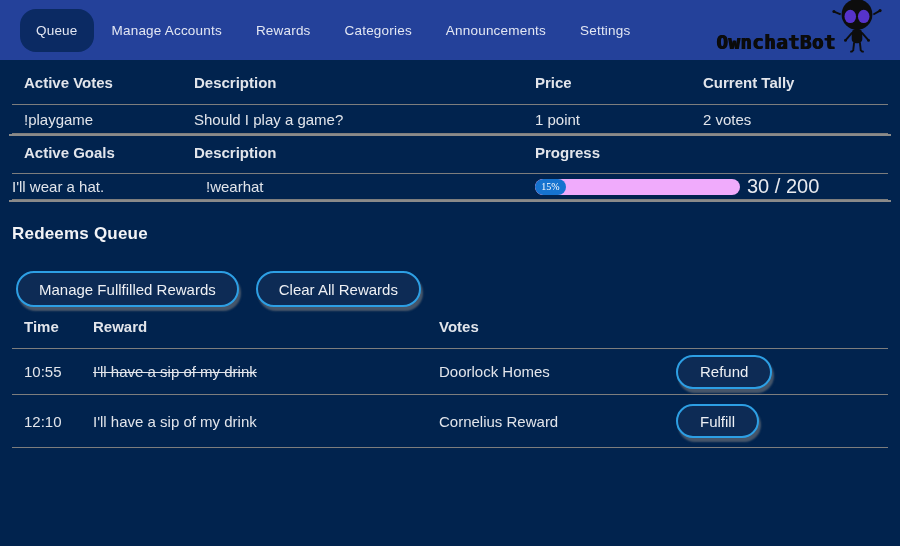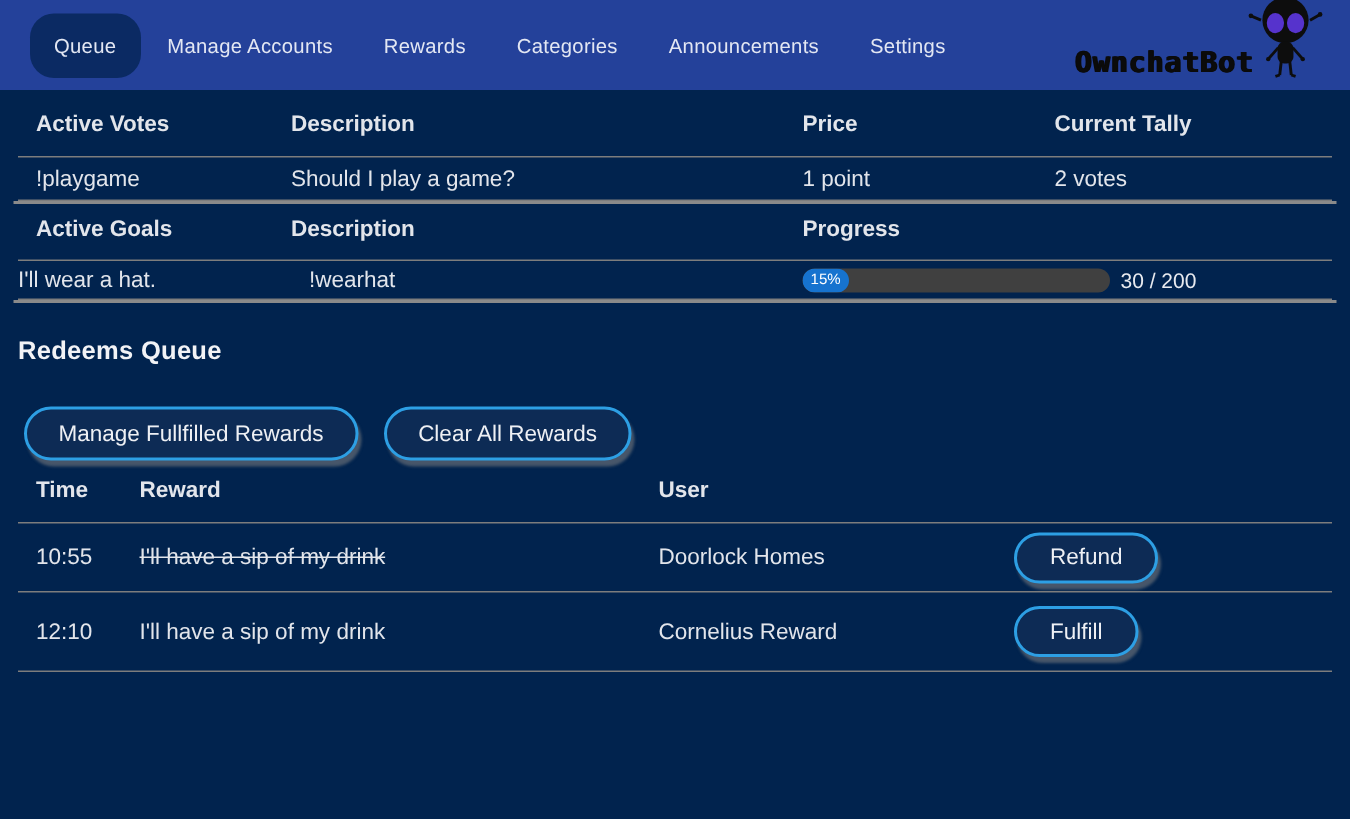--- a/index.html
+++ b/index.html
@@ -79,33 +79,34 @@
   .sep1 { margin-top: 43px; }
   .sep2 { margin-top: 48px; }
 
   .goals-tbl { margin-top: 8px; }
   .goals-tbl .thead { height: 30px; }
   .goals-tbl .tdata { height: 26px; }
 
   .progress-cell { display: flex; align-items: center; }
   .progress-track {
     width: 205px; height: 16px;
-    background: #404040;
+    background: #f0abfc;
     border-radius: 8px;
     overflow: hidden;
+    font-family: Liberation Serif, serif;
   }
   .progress-fill {
     height: 16px;
     background: #1673cf;
     border-radius: 8px;
     display: flex; align-items: center; justify-content: center;
     min-width: 26px;
   }
   .progress-label { font-size: 10px; color: #fff; }
-  .progress-text { margin-left: 7px; font-size: 14px; color: #e8eaef; }
+  .progress-text { margin-left: 7px; font-size: 20px; color: #e8eaef; }
 
   
   .section-title {
     font-size: 17px;
     font-weight: bold;
     color: #f2f3f6;
     margin: 22px 0 0 12px;
     letter-spacing: 0.2px;
   }
   .btn-row { display: flex; gap: 17px; margin: 27px 0 0 16px; }
@@ -209,21 +210,21 @@
 
 <div class="btn-row">
   <button class="pill-btn">Manage Fullfilled Rewards</button>
   <button class="pill-btn">Clear All Rewards</button>
 </div>
 
 <div class="tbl redeem-tbl">
   <div class="trow redeem-grid thead">
     <div class="cell first thead">Time</div>
     <div class="cell thead">Reward</div>
-    <div class="cell thead">User</div>
+    <div class="cell thead">Votes</div>
     <div class="cell"></div>
   </div>
 
   <div class="trow redeem-grid tdata">
     <div class="cell first">10:55</div>
     <div class="cell strike">I'll have a sip of my drink</div>
     <div class="cell">Doorlock Homes</div>
     <div class="cell">
       <button class="pill-btn small">Refund</button>
     </div>

